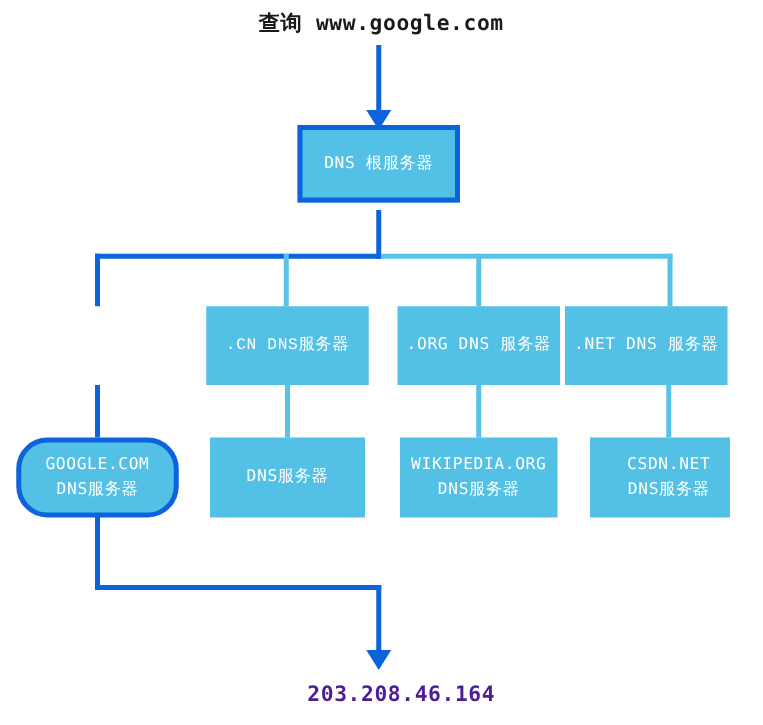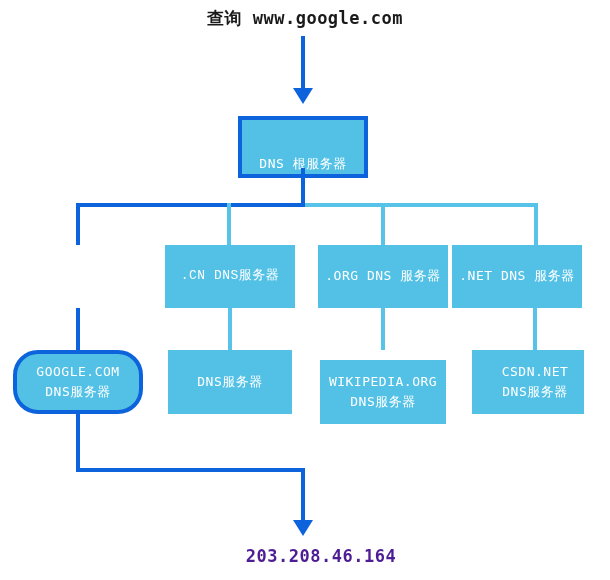--- a/index.html
+++ b/index.html
@@ -41,39 +41,39 @@
   .line.hl{background:#0d63db;}
   .arrowhead{
     width:0;height:0;
     border-left:10px solid transparent;
     border-right:10px solid transparent;
     border-top:16px solid #0d63db;
   }
   
   #arrow-top-shaft{left:301px;top:36px;width:4px;height:53px;}
   #arrow-top-head{left:293px;top:88px;}
-  #node-root{left:238px;top:116px;width:130px;height:62px;justify-content:flex-end;}
+  #node-root{left:238px;top:100px;width:130px;height:62px;}
   #conn-root-bus{left:301px;top:168px;width:4px;height:39px;}
   #bus-left{left:76px;top:203px;width:229px;height:4px;}
   #bus-right{left:305px;top:203px;width:233px;height:4px;}
   #drop-com{left:76px;top:203px;width:4px;height:42px;}
   #drop-cn{left:227px;top:203px;width:4px;height:42px;}
   #drop-org{left:381px;top:203px;width:4px;height:42px;}
   #drop-net{left:534px;top:203px;width:4px;height:42px;}
   #node-com{left:11px;top:245px;width:137px;height:63px;}
   #node-cn{left:165px;top:245px;width:130px;height:63px;font-family:Liberation Mono, monospace;}
   #node-org{left:318px;top:245px;width:130px;height:63px;}
   #node-net{left:452px;top:245px;width:130px;height:63px;}
   #conn-com{left:76px;top:308px;width:4px;height:42px;}
   #conn-cn{left:228px;top:308px;width:4px;height:42px;}
   #conn-org{left:381px;top:308px;width:4px;height:42px;}
   #conn-net{left:533px;top:308px;width:4px;height:42px;}
   #node-google{left:13px;top:350px;width:130px;height:64px;border-radius:25px;}
   #node-amazon{left:168px;top:350px;width:124px;height:64px;}
-  #node-wikipedia{left:320px;top:360px;width:126px;height:64px;}
+  #node-wikipedia{left:320px;top:350px;width:126px;height:64px;}
   #node-csdn{left:472px;top:350px;width:126px;height:64px;}
   #result-v1{left:76px;top:413px;width:4px;height:59px;}
   #result-h{left:76px;top:468px;width:229px;height:4px;}
   #result-v2{left:301px;top:468px;width:4px;height:52px;}
   #arrow-bottom-head{left:293px;top:520px;}
 </style>
 </head>
 <body>
 
 <div id="canvas">

